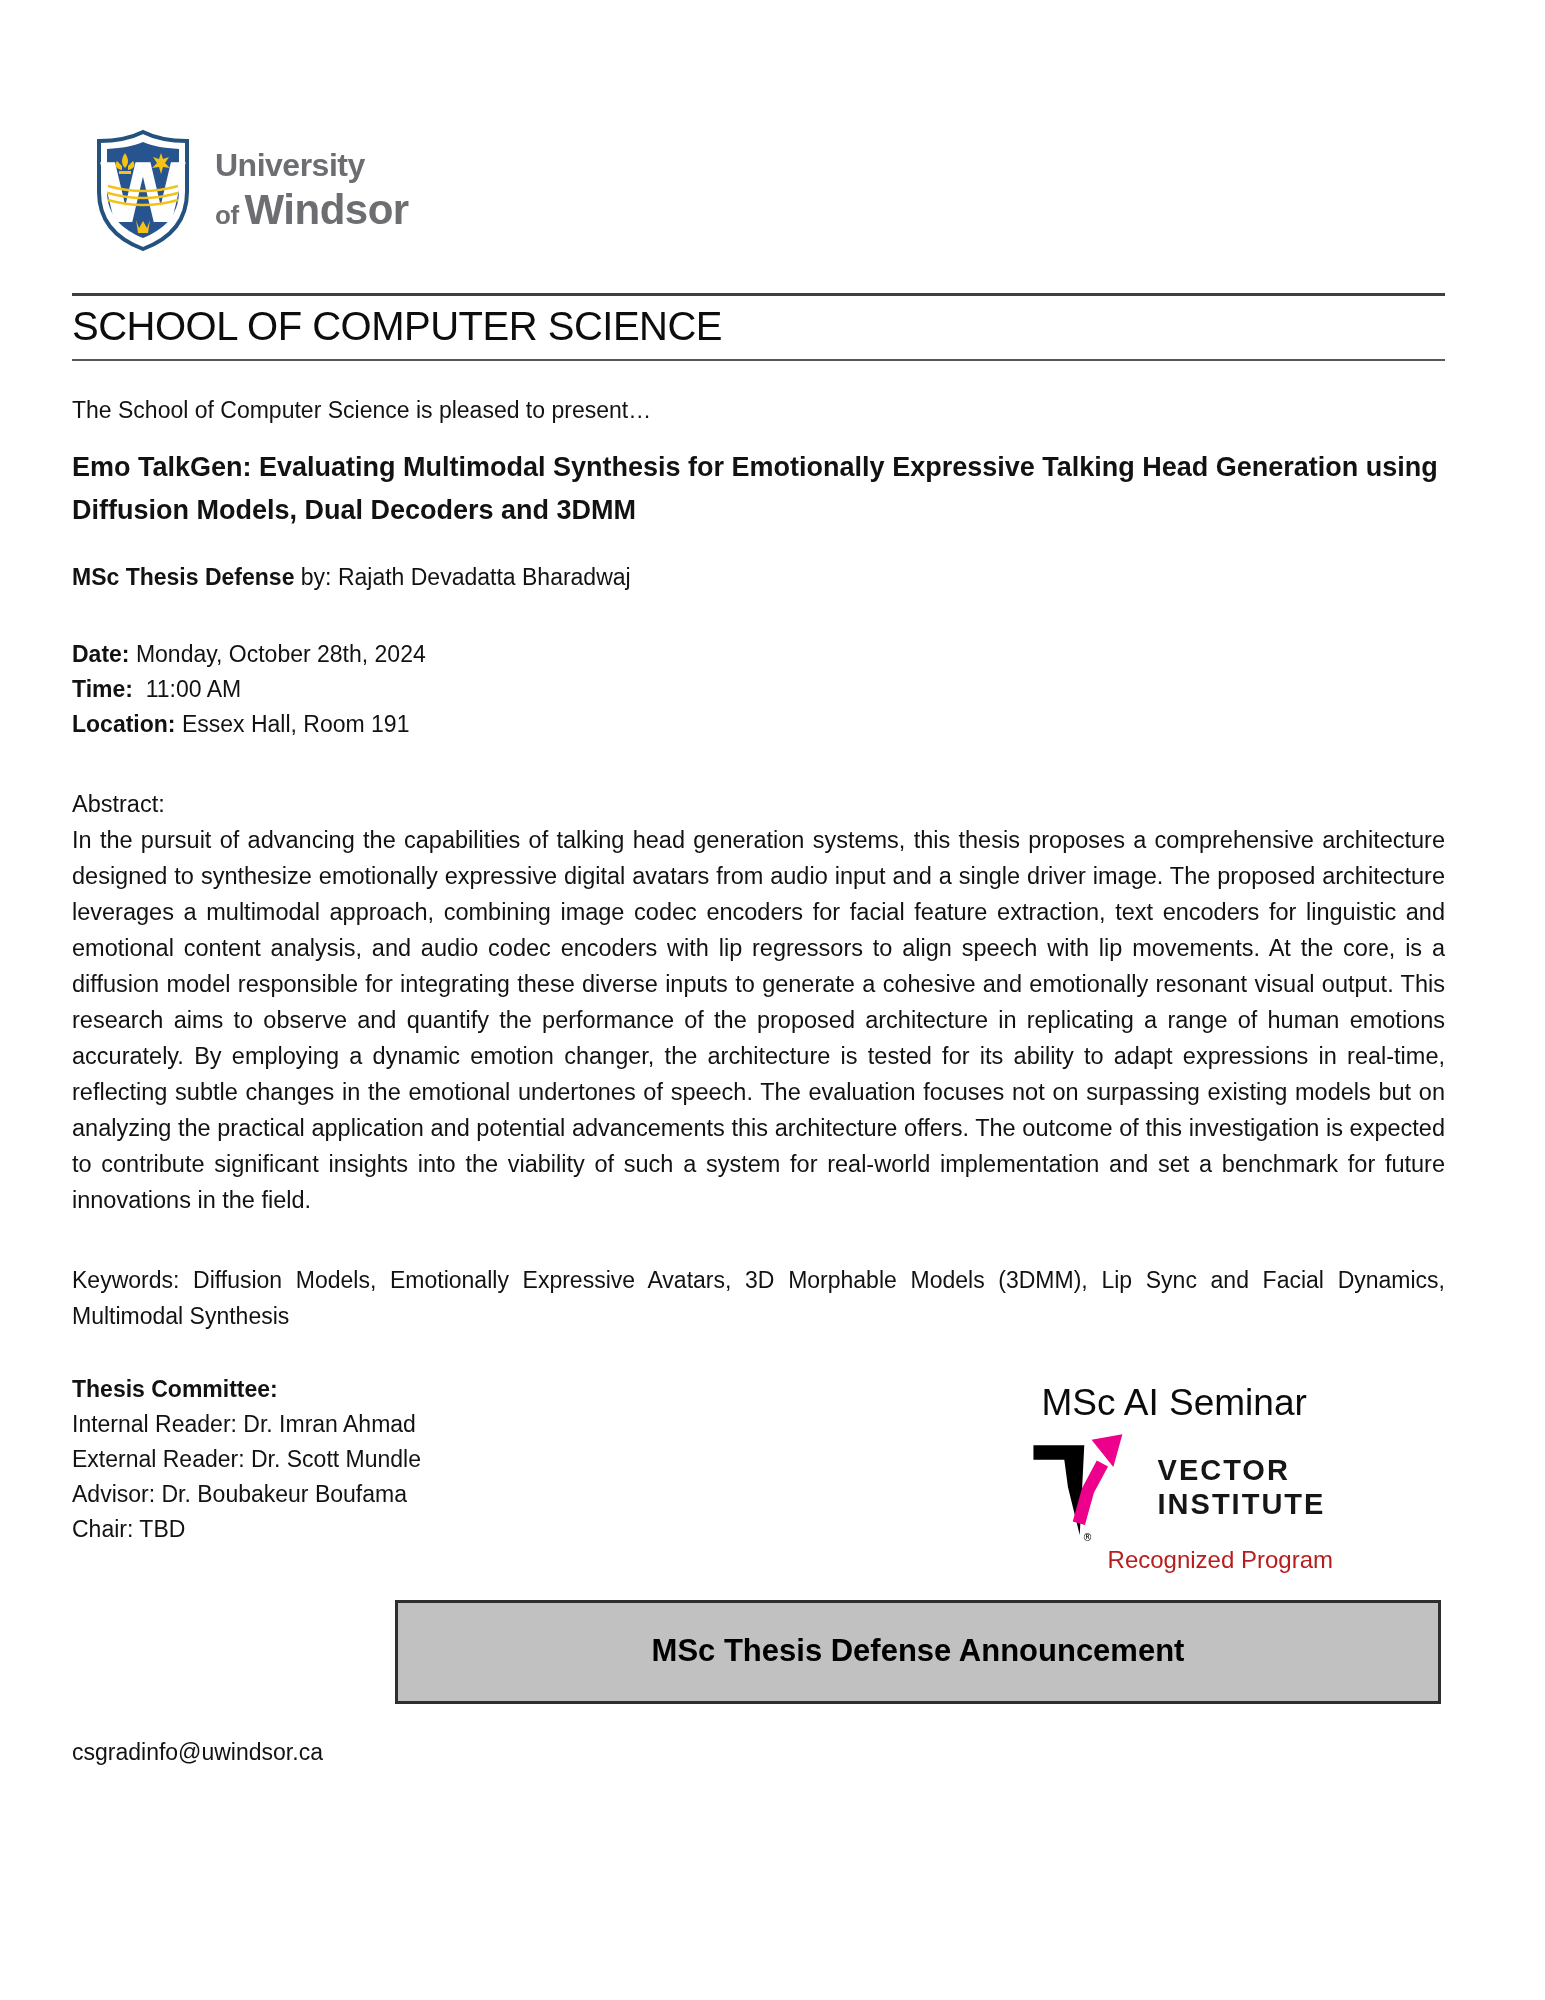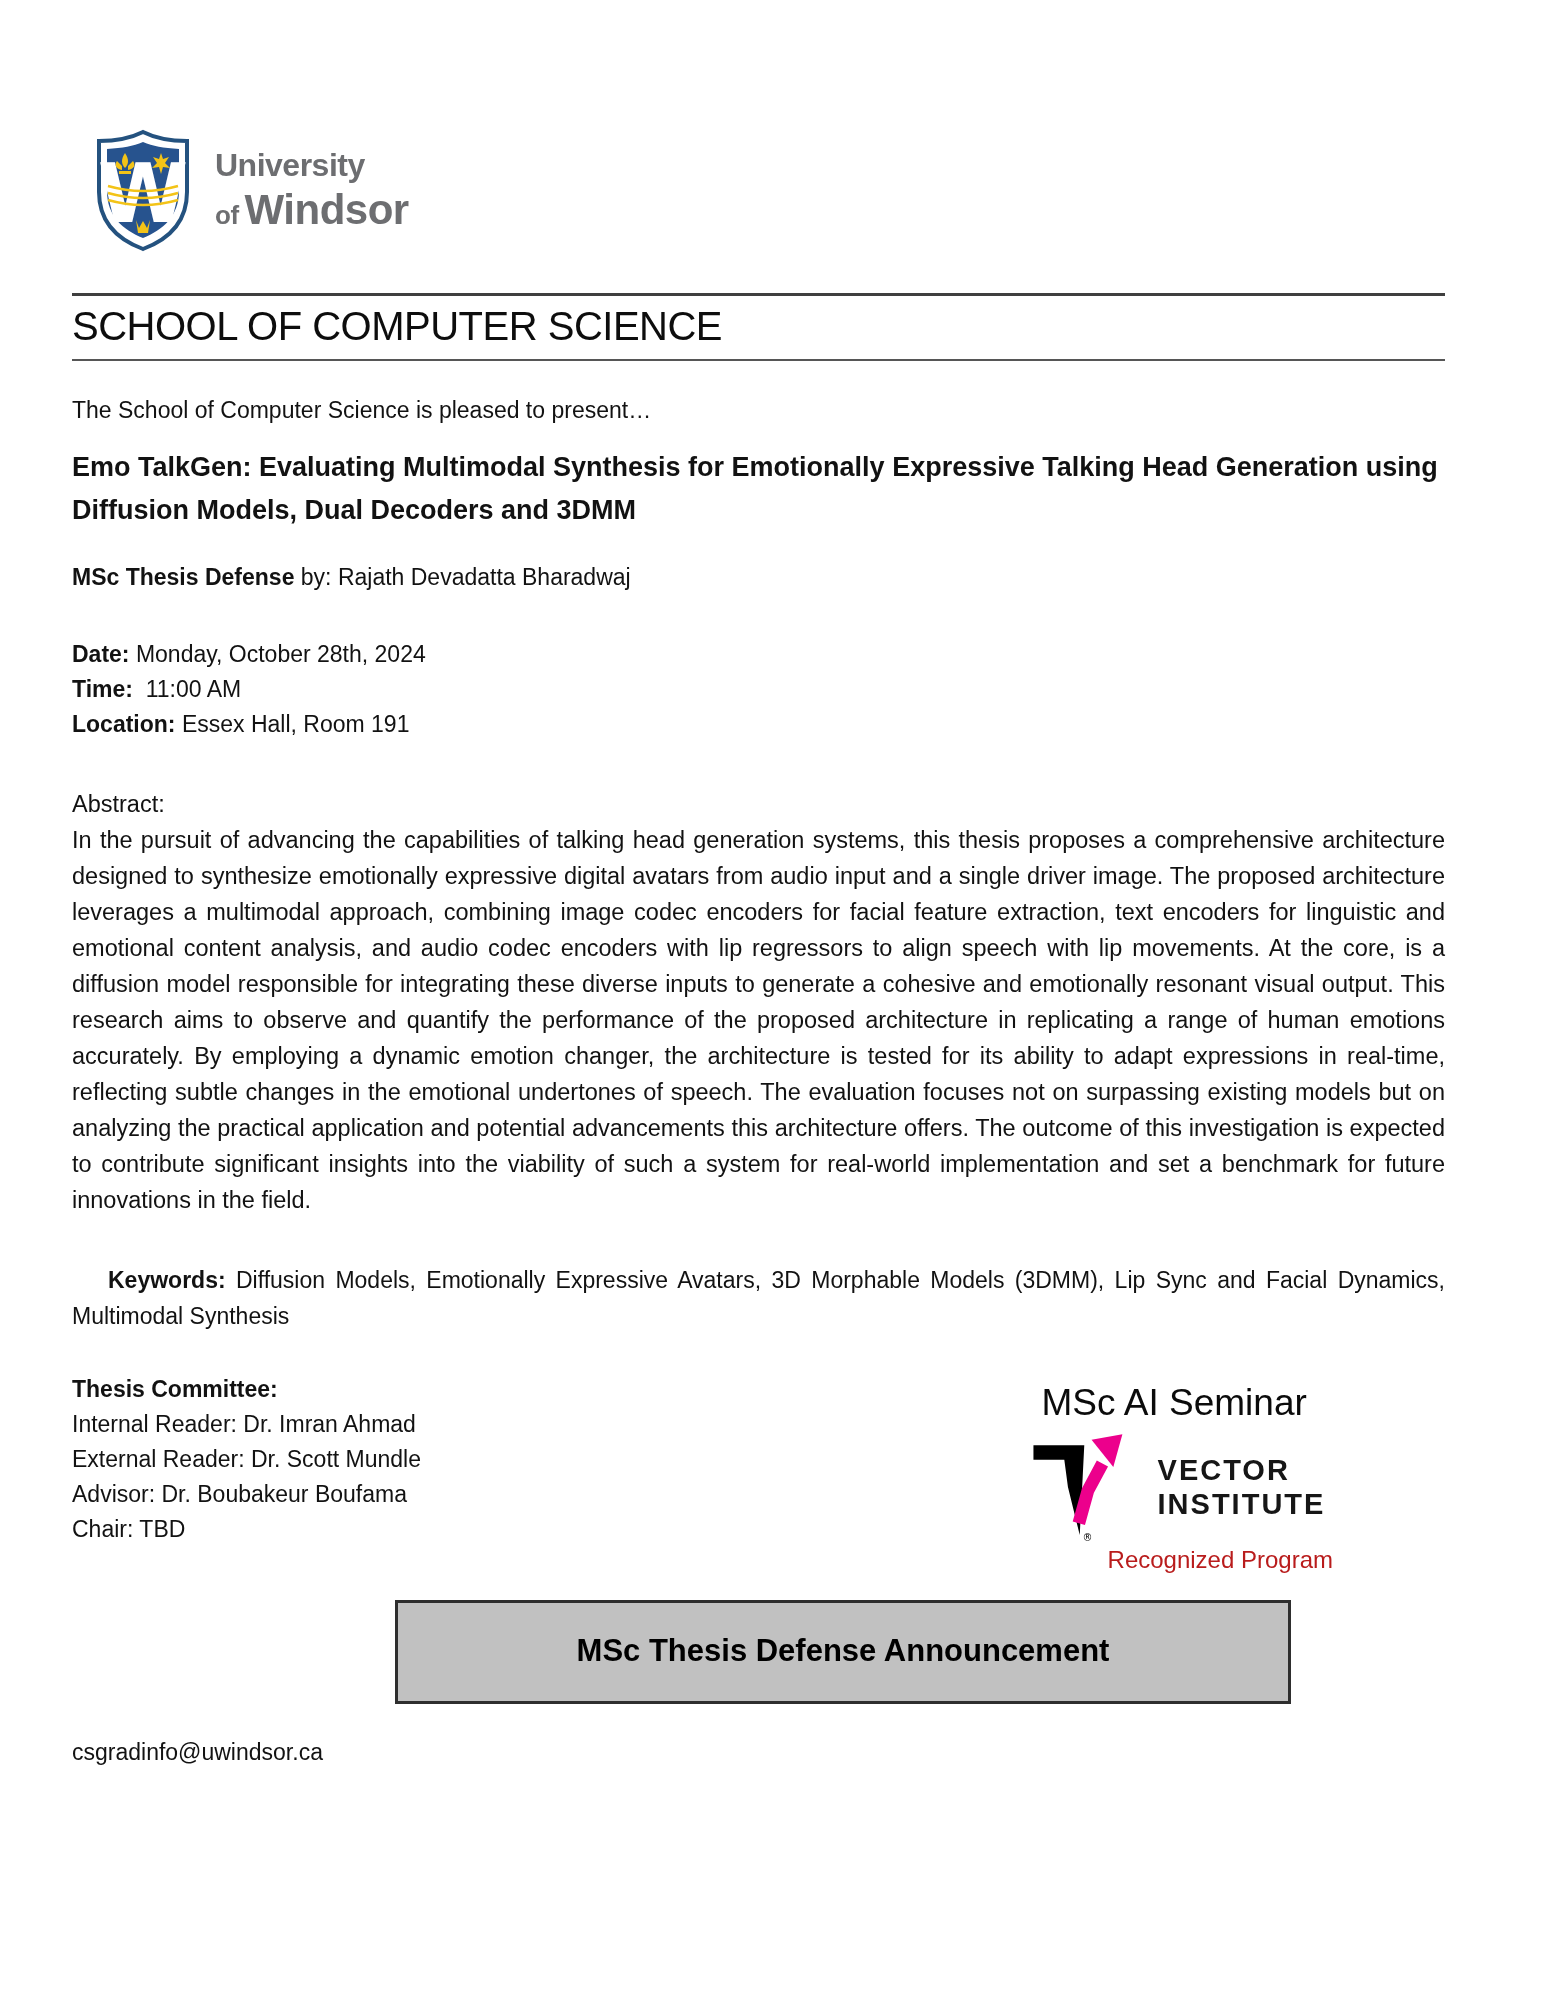--- a/index.html
+++ b/index.html
@@ -40,35 +40,35 @@
   .byline b { font-weight:bold;text-align:right; }
 
   .meta { margin-top:46px; font-size:23px; line-height:35px; }
   .meta b { font-weight:bold; }
 
   .abstract { margin-top:44px; font-size:23.5px; line-height:36px; }
   .abstract .abs-label { font-weight:normal; }
   .abstract p { text-align:justify; }
 
   .keywords { margin-top:44px; font-size:23px; line-height:36px; text-align:justify; }
-  .keywords b { font-weight:bold;margin-left:36px; }
+  .keywords b { font-weight:normal; }
 
   .committee-row { margin-top:38px; display:flex; justify-content:space-between; align-items:flex-start; }
   .committee { font-size:23px; line-height:35px; }
   .committee .com-label { font-weight:bold; }
   .committee ul { list-style:none; }
 
   .seminar { padding-right:112px; padding-top:10px; }
   .seminar-title { font-size:37px; color:#0b0b0b; margin-left:14px; margin-bottom:4px; }
   .vec-row { display:flex; align-items:center; }
   .vec-word { margin-left:12px; font-size:29px; font-weight:bold; letter-spacing:2px; line-height:34px; color:#161616; }
   .vec-recognized { font-size:24px; margin-left:80px; margin-top:0px; color:#b91c1c; }
 
   .banner {
-    width:896px;
+    width:1046px;
     margin:26px auto 0 auto;
     margin-left:323px;
     background:#c1c1c1;
     border:3px solid #2e2e2e;
     text-align:center;
     padding:30px 0 32px 0;
   }
   .banner .banner-text { font-size:31px; font-weight:bold; color:#000; }
 
   .footer { margin-top:28px; font-size:23px; line-height:40px; }

